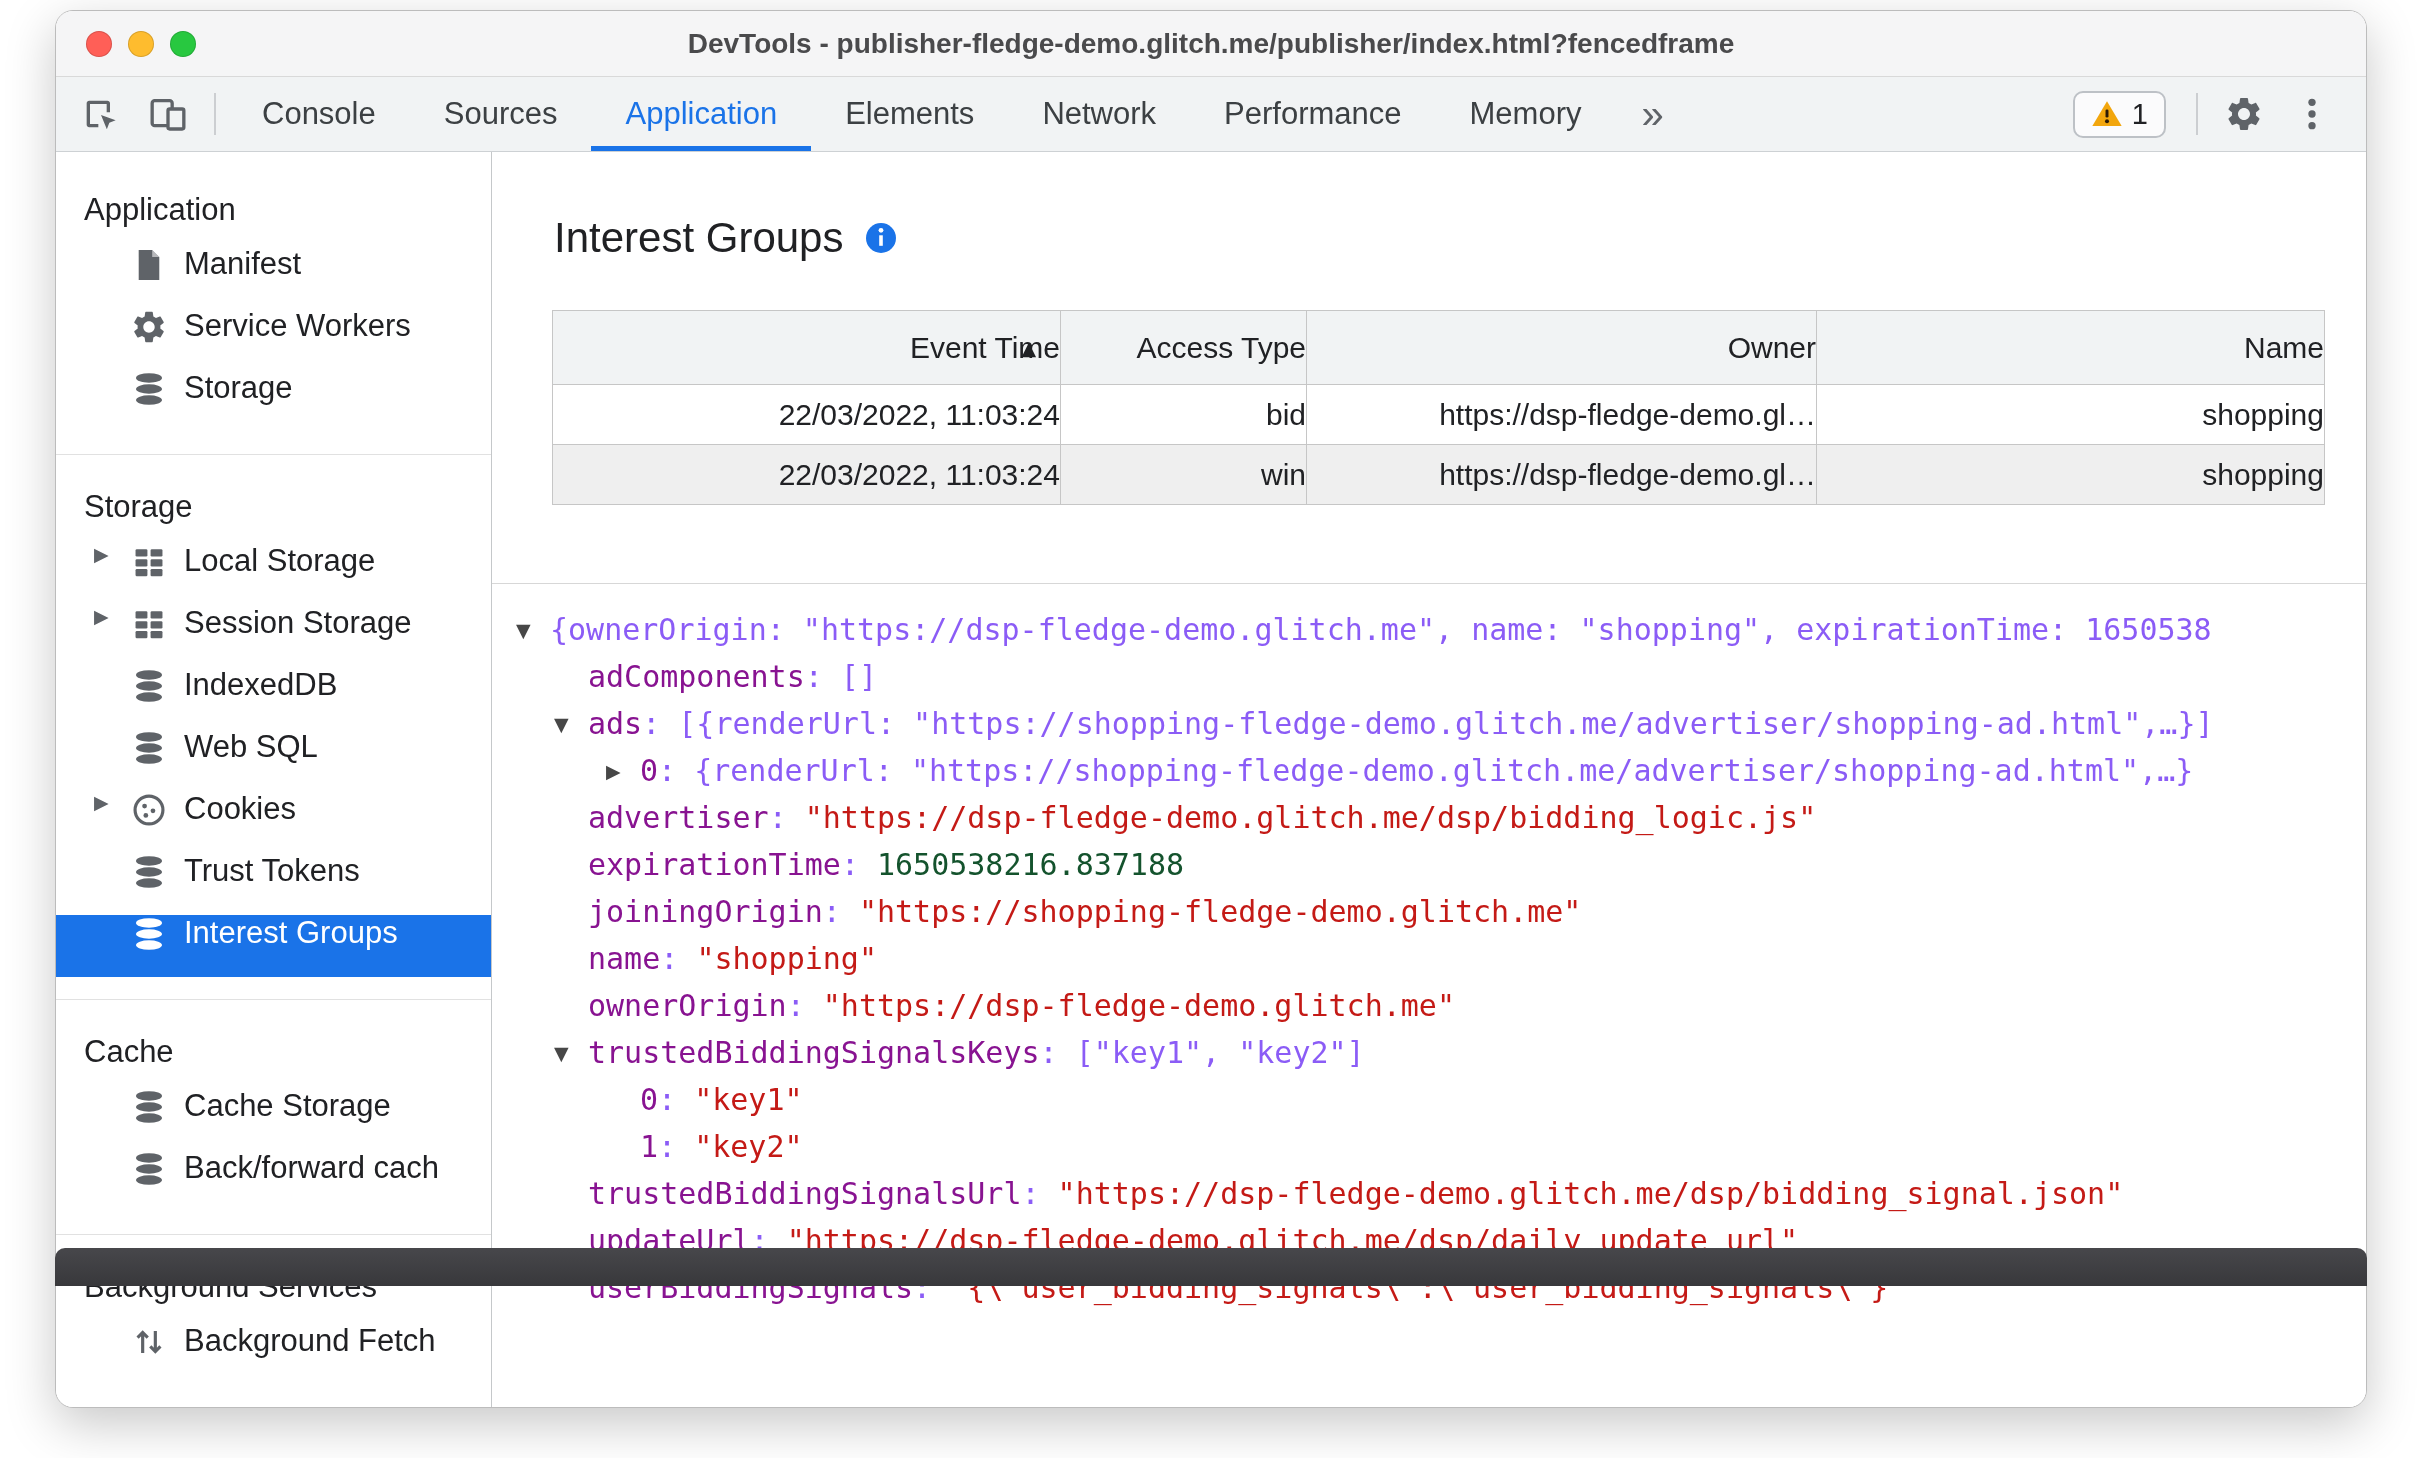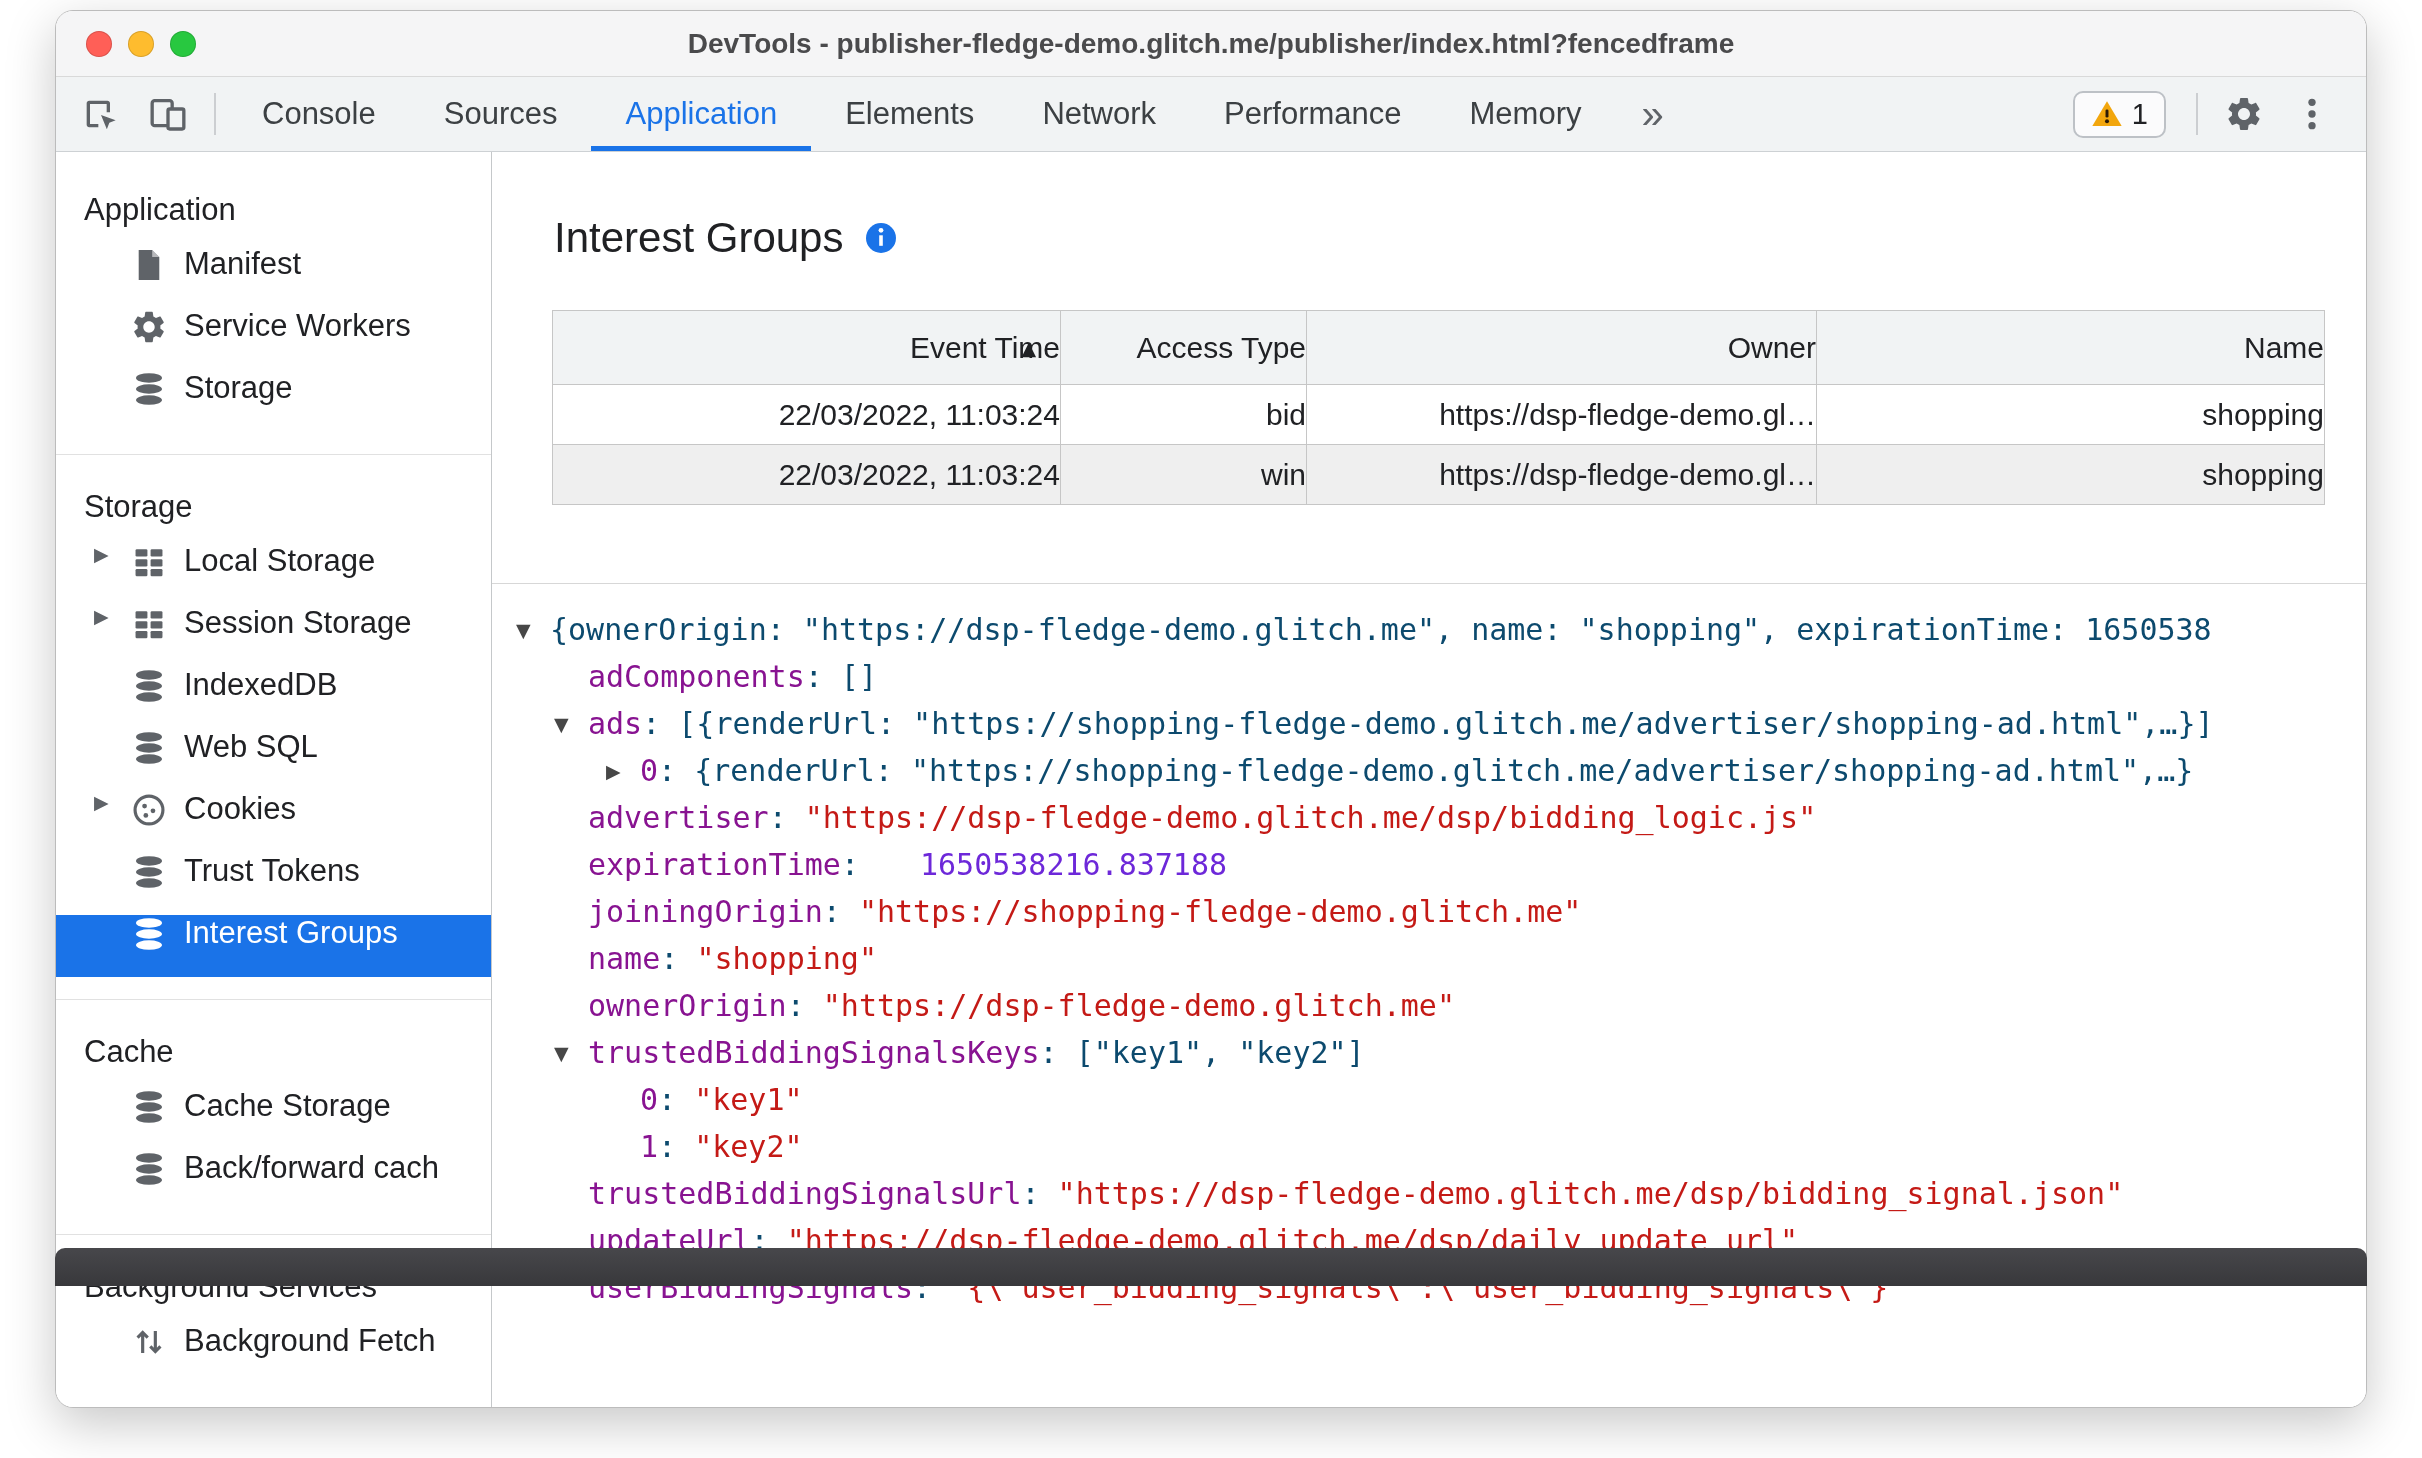--- a/index.html
+++ b/index.html
@@ -78,21 +78,21 @@
 
   
   .tree { margin-top:78px; border-top:1px solid #d7d7d7; padding:22px 0 30px;
     font-family:"DejaVu Sans Mono", monospace; font-size:30px; color:#202124;
     overflow:hidden; }
   .line { height:47px; line-height:47px; white-space:nowrap; }
   .ind0 { padding-left:58px; } .ind1 { padding-left:96px; } .ind2 { padding-left:148px; }
   .t-arrow { display:inline-block; width:34px; margin-left:-34px; font-size:19px;
     color:#474747; vertical-align:3px; font-family:"DejaVu Sans", sans-serif; }
   .seg-key { color:#881391; } .seg-str { color:#c41a16; }
-  .seg-num { color:#6d28d9;margin-left:43px; } .seg-plain { color:#0c4a6e; }
+  .seg-num { color:#14532d; } .seg-plain { color:#8b5cf6; }
 
   
   .bottom-strip { position:absolute; left:55px; right:55px; bottom:0; height:38px;
     background:linear-gradient(#47474b,#38383b); border-radius:10px 10px 0 0; }
 </style>
 </head>
 <body>
 
 <div class="stage">
   <div class="window">

